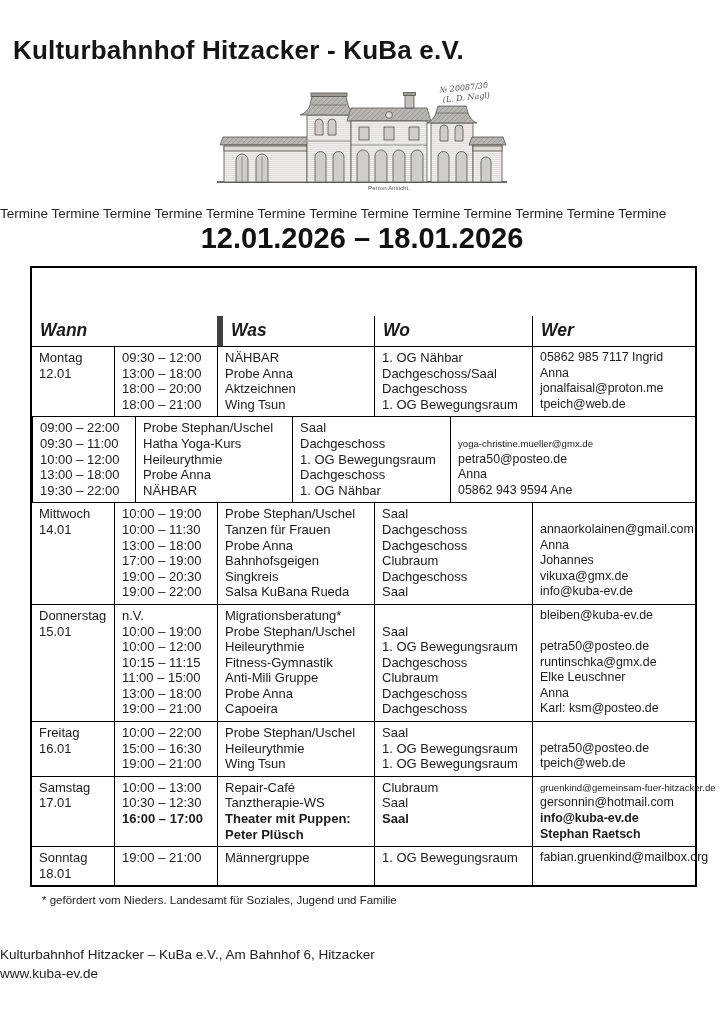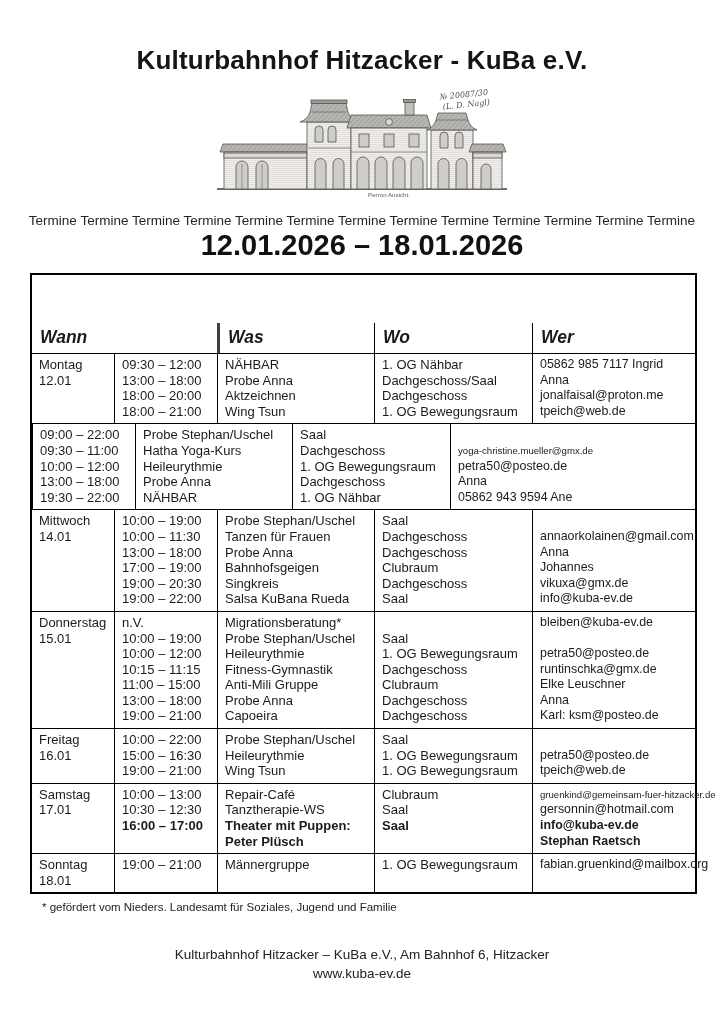--- a/index.html
+++ b/index.html
@@ -8,48 +8,47 @@
     width:724px;height:1024px;
     background:#ffffff;
     font-family:"Liberation Sans",sans-serif;
     color:#1b1b1b;
     overflow:hidden;
     box-sizing:border-box;
   }
   *,*:before,*:after{box-sizing:border-box;}
 
   .title{
-    margin:0;padding-top:45px;
-    text-align:center;
+    margin:13px;padding-top:22px;
     font-size:26px;font-weight:700;letter-spacing:.2px;color:#151515;
   }
 
   .figure{display:flex;justify-content:center;margin-top:10px;}
 
   .termine{
-    text-align:center;font-size:13.5px;color:#252525;
+    text-align:left;font-size:13.5px;color:#252525;
     margin-top:9px;white-space:nowrap;
   }
   .daterange{
     text-align:center;font-size:29px;font-weight:700;color:#111;
     margin-top:1px;
   }
 
   .tbl{
     margin:11px 27px 0 30px;
     border:2px solid #000;
   }
   .tbl-header{
     display:flex;
     border-bottom:1px solid #000;
     font-weight:700;font-style:italic;font-size:17.5px;
   }
   .hc{padding:4px 0 5px 8px;margin-top:48px;}
   .hc.wann{width:185px;}
-  .hc.was {width:157px;border-left:3px solid #404040;padding-left:8px;}
+  .hc.was {width:157px;border-left:6px solid #404040;padding-left:8px;}
   .hc.wo  {width:158px;border-left:1px solid #000;}
   .hc.wer {flex:1;border-left:1px solid #000;}
 
   .day-group{display:flex;}
   .day-group + .day-group{border-top:1px solid #000;}
   .col{padding:3px 0 4px 0;}
   .col-day {width:82px;}
   .col-time{width:103px;border-left:1px solid #000;}
   .col-was {width:157px;border-left:1px solid #000;}
   .col-wo  {width:158px;border-left:1px solid #000;}
@@ -64,21 +63,21 @@
   .line.bold{font-weight:700;}
   .line.small{font-size:9.6px;}
 
   .footnote{
     margin:7px 0 0 42px;
     font-size:11.5px;color:#222;
   }
 
   .footer{
     position:absolute;left:0;right:0;bottom:40px;
-    text-align:center;font-size:13.5px;line-height:1.4;color:#222;
+    font-size:13.5px;line-height:1.4;color:#222;
   }
 </style>
 </head>
 <body>
 
 <div class="page">
 
   <h1 class="title">Kulturbahnhof Hitzacker - KuBa e.V.</h1>
 
   <div class="figure">

